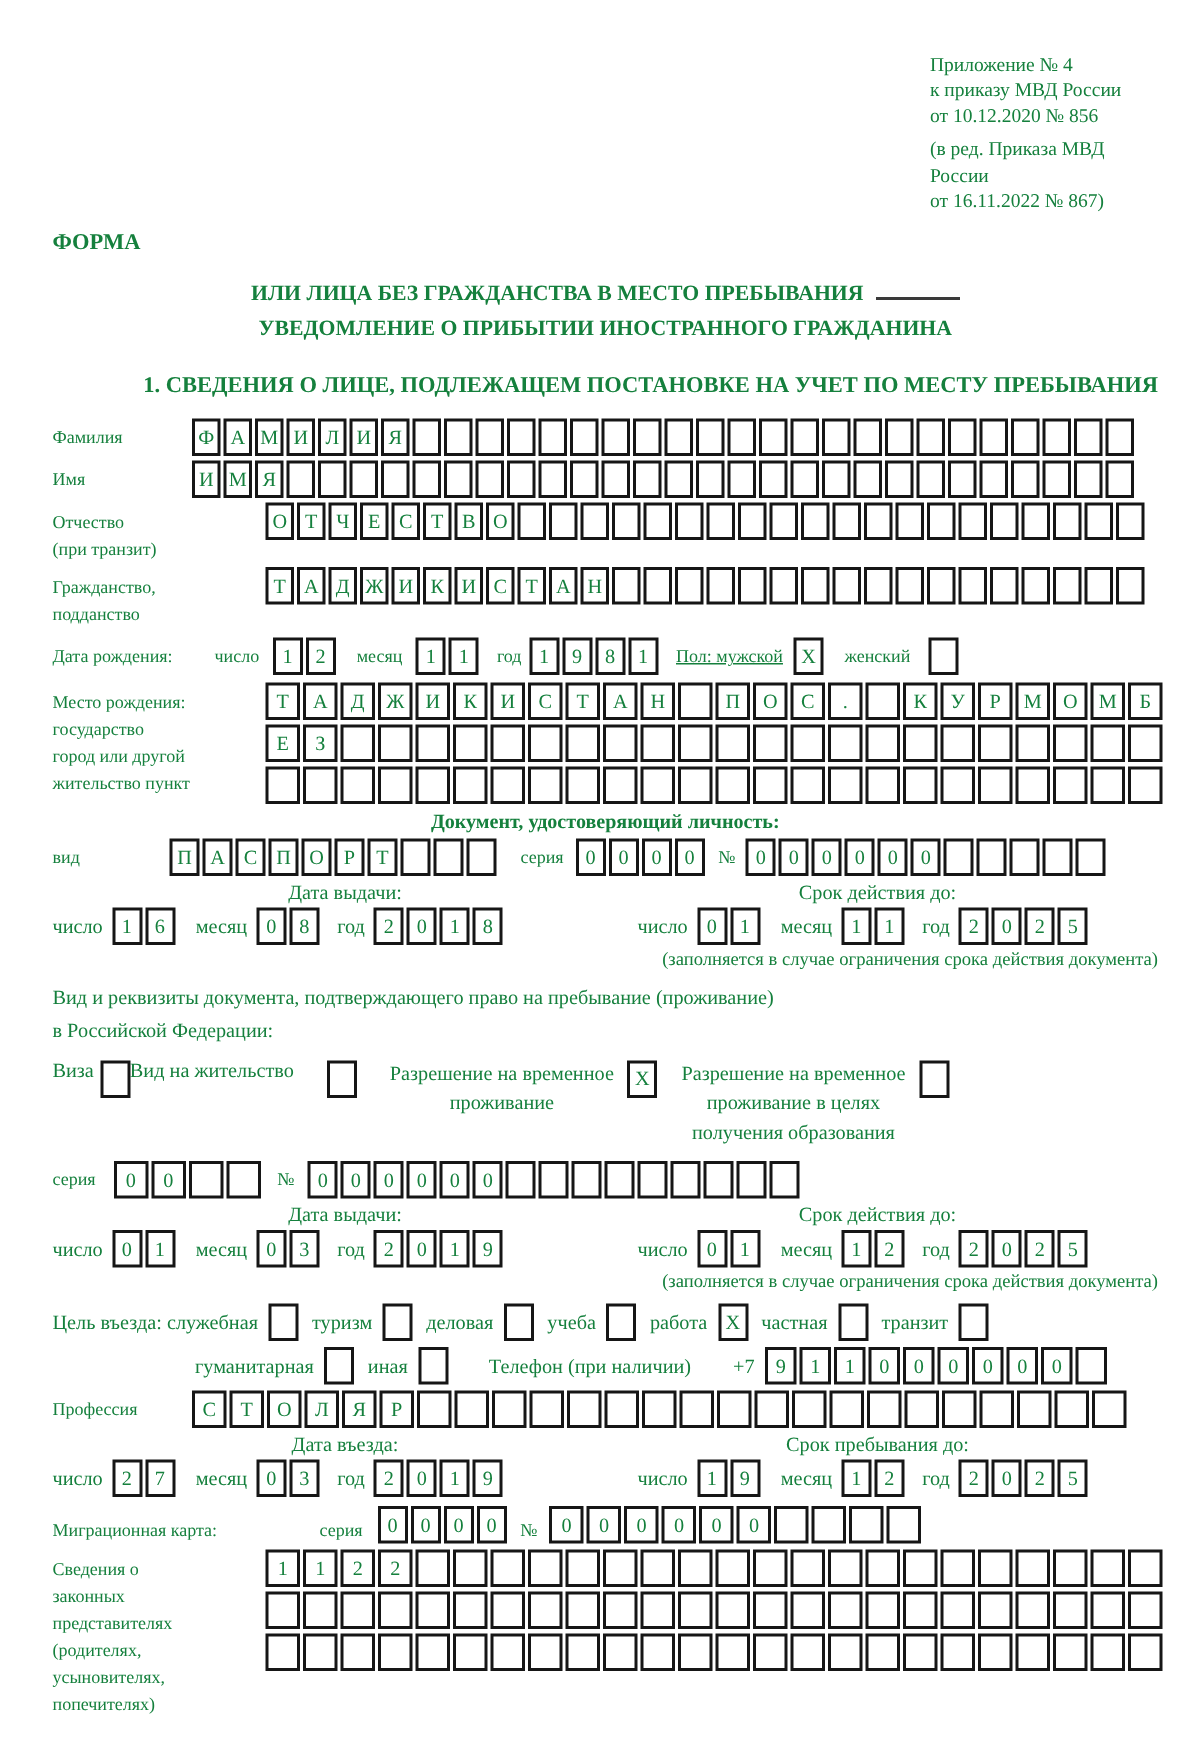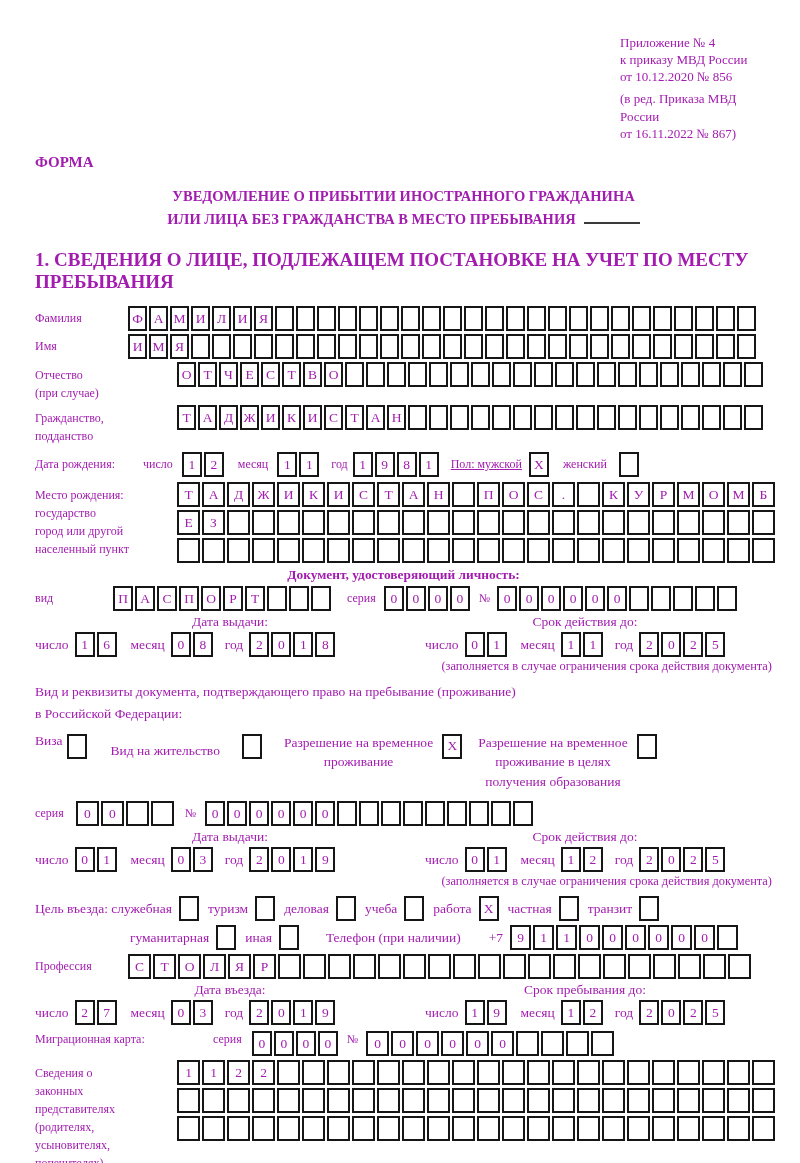--- a/index.html
+++ b/index.html
@@ -1,28 +1,28 @@
 <!DOCTYPE html>
 <html><head>
 <meta charset="utf-8">
 <style>
   * { margin:0; padding:0; box-sizing:border-box; }
   body { background:#fff; }
   .page {
     position:relative; width:800px; height:1163px; overflow:hidden;
-    background:#fff; color:#a21caf;
+    background:#fff; color:#15803d;
     font-family:"Liberation Serif", serif;
     padding:34px 28px 0 35px;
   }
   .hdr { margin-left:585px; font-size:13px; line-height:1.32; }
   .hdr-gap { height:5px; }
   .forma { text-align:left; margin-top:12px; margin-right:4px; font-weight:bold; font-size:15px; }
   .title { text-align:center; font-weight:bold; font-size:14.5px; margin-top:14px; line-height:1.6; }
   .uline { display:inline-block; width:56px; border-bottom:2px solid #3a3a3a; height:13px; margin-left:8px; }
-  .sec1 { text-align:left; font-weight:bold; font-size:19px; margin-top:18px; margin-bottom:13px; }
+  .sec1 { text-align:right; font-weight:bold; font-size:15px; margin-top:18px; margin-bottom:13px; }
 
   .frow { display:flex; align-items:flex-start; margin-bottom:3px; }
   .lbl { font-size:12px; line-height:1.45; padding-top:4px; }
   .lw95 { width:93px; flex:none; }
   .lw142 { width:142px; flex:none; }
   .lblcol { display:flex; flex-direction:column; flex:none; }
   .lblcol .lbl { padding-top:0; line-height:1.5; }
   .lblcol.lw142 { padding-top:4px; }
 
   .cells { display:flex; gap:2px; flex:none; }
@@ -72,22 +72,22 @@
     <div>к приказу МВД России</div>
     <div>от 10.12.2020 № 856</div>
     <div class="hdr-gap"></div>
     <div>(в ред. Приказа МВД России</div>
     <div>от 16.11.2022 № 867)</div>
   </div>
 
   <div class="forma">ФОРМА</div>
 
   <div class="title">
+    <div><span>ИЛИ ЛИЦА БЕЗ ГРАЖДАНСТВА В МЕСТО ПРЕБЫВАНИЯ</span><span class="uline"></span></div>
     <div>УВЕДОМЛЕНИЕ О ПРИБЫТИИ ИНОСТРАННОГО ГРАЖДАНИНА</div>
-    <div><span>ИЛИ ЛИЦА БЕЗ ГРАЖДАНСТВА В МЕСТО ПРЕБЫВАНИЯ</span><span class="uline"></span></div>
   </div>
 
   <div class="sec1">1. СВЕДЕНИЯ О ЛИЦЕ, ПОДЛЕЖАЩЕМ ПОСТАНОВКЕ НА УЧЕТ ПО МЕСТУ ПРЕБЫВАНИЯ</div>
 
   <div class="frow">
     <span class="lbl lw95">Фамилия</span>
     <div class="cells">
         <span class="cell">Ф</span>
         <span class="cell">А</span>
         <span class="cell">М</span>
@@ -153,21 +153,21 @@
         <span class="cell"></span>
         <span class="cell"></span>
         <span class="cell"></span>
         <span class="cell"></span>
       </div>
   </div>
 
   <div class="frow">
     <div class="lblcol lw142">
       <span class="lbl">Отчество</span>
-      <span class="lbl">(при случае)</span>
+      <span class="lbl">(при транзит)</span>
     </div>
     <div class="cells">
         <span class="cell">О</span>
         <span class="cell">Т</span>
         <span class="cell">Ч</span>
         <span class="cell">Е</span>
         <span class="cell">С</span>
         <span class="cell">Т</span>
         <span class="cell">В</span>
         <span class="cell">О</span>
@@ -258,21 +258,21 @@
     <div class="cells md">
         <span class="cell"></span>
       </div>
   </div>
 
   <div class="frow" style="margin-top:5px;">
     <div class="lblcol lw142">
       <span class="lbl">Место рождения:</span>
       <span class="lbl">государство</span>
       <span class="lbl">город или другой</span>
-      <span class="lbl">населенный пункт</span>
+      <span class="lbl">жительство пункт</span>
     </div>
     <div class="stack">
       <div class="cells lg">
           <span class="cell">Т</span>
           <span class="cell">А</span>
           <span class="cell">Д</span>
           <span class="cell">Ж</span>
           <span class="cell">И</span>
           <span class="cell">К</span>
           <span class="cell">И</span>
@@ -440,21 +440,21 @@
   <div class="plain">Вид и реквизиты документа, подтверждающего право на пребывание (проживание)</div>
   <div class="plain">в Российской Федерации:</div>
 
   <div class="vrow">
     <div class="vgroup">
       <span>Виза</span>
       <div class="cells md" style="margin-left:4px;">
           <span class="cell"></span>
         </div>
     </div>
-    <div class="vgroup" style="margin-left:24px;align-items:flex-end;">
+    <div class="vgroup" style="">
       <span>Вид на жительство</span>
       <div class="cells md" style="margin-left:22px;">
           <span class="cell"></span>
         </div>
     </div>
     <div class="vgroup" style="margin-left:22px;">
       <div class="vtext">
         <div>Разрешение на временное</div>
         <div>проживание</div>
       </div>
@@ -674,21 +674,21 @@
       <span style="margin-left:6px;">год</span>
       <div class="cells md">
           <span class="cell">2</span>
           <span class="cell">0</span>
           <span class="cell">2</span>
           <span class="cell">5</span>
         </div>
     </div>
   </div>
 
-  <div class="frow" style="align-items:flex-start;">
+  <div class="frow" style="align-items:flex-end;">
     <span class="lbl lw142" style="padding-top:0;">Миграционная карта:</span>
     <span class="lbl" style="padding-top:0; margin:0 10px 0 36px;">серия</span>
     <div class="cells md">
         <span class="cell">0</span>
         <span class="cell">0</span>
         <span class="cell">0</span>
         <span class="cell">0</span>
       </div>
     <span class="lbl" style="padding-top:0; margin:0 8px 0 9px;">№</span>
     <div class="cells lg">

